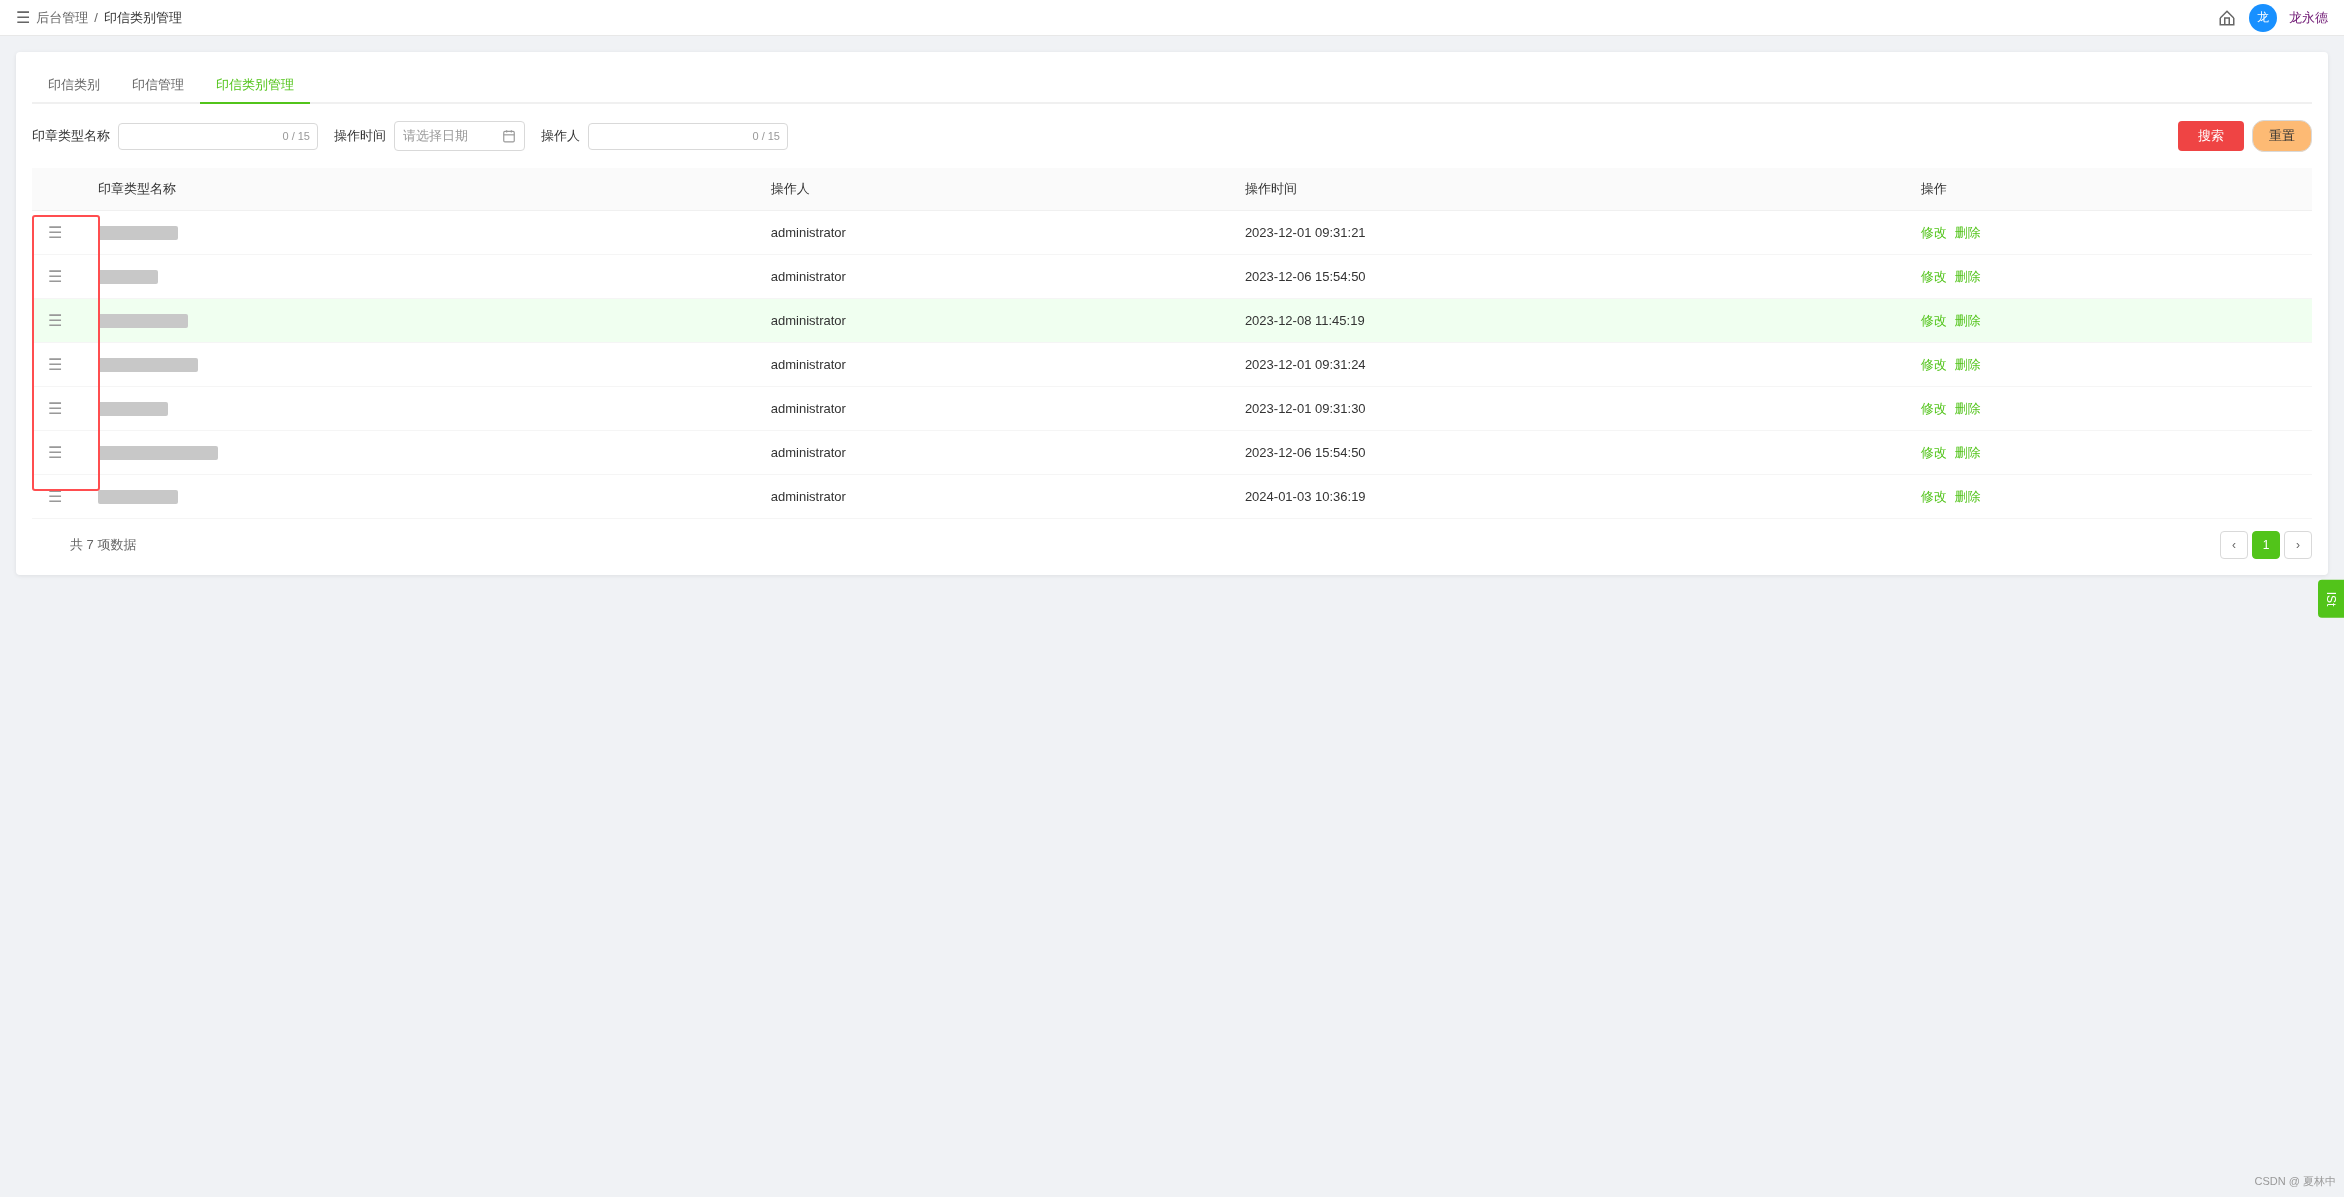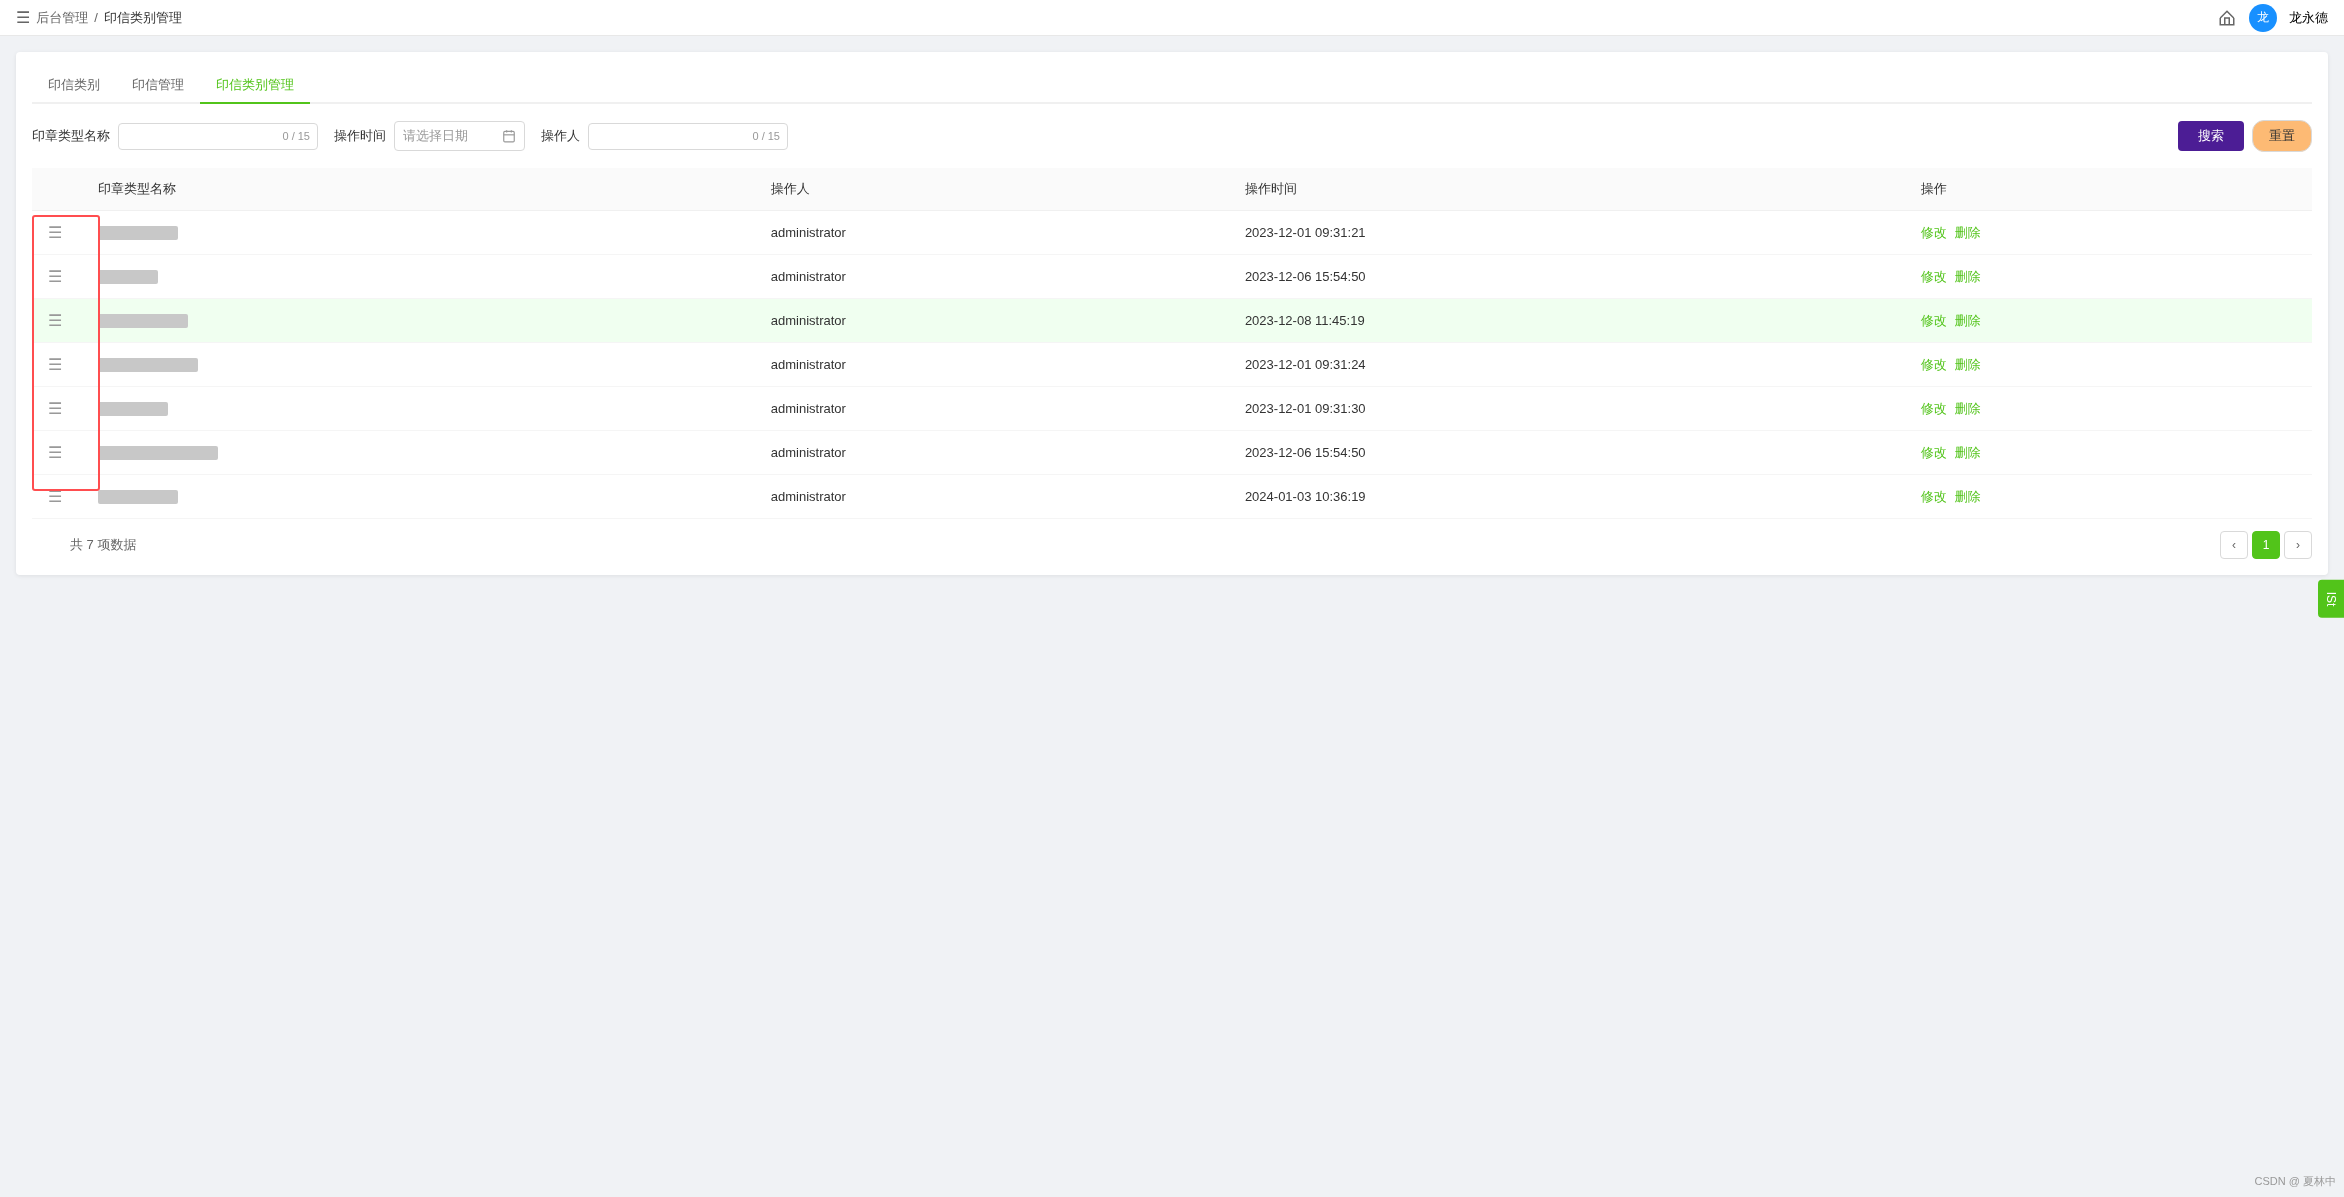--- a/index.html
+++ b/index.html
@@ -35,21 +35,21 @@
       display: flex; align-items: center; justify-content: center;
       cursor: pointer; color: #666;
     }
     .user-avatar {
       width: 28px; height: 28px;
       border-radius: 50%;
       background: #1890ff;
       display: flex; align-items: center; justify-content: center;
       color: #fff; font-size: 12px;
     }
-    .user-name { font-size: 13px; color: #000000; cursor: pointer; }
+    .user-name { font-size: 13px; color: #701a75; cursor: pointer; }
 
     
     .main-container {
       margin-top: 36px;
       padding: 16px;
       min-height: calc(100vh - 36px);
     }
 
     
     .card {
@@ -132,21 +132,21 @@
       background: #fff;
     }
     .date-picker span { flex: 1; }
     .search-right {
       margin-left: auto;
       display: flex;
       gap: 8px;
       align-items: center;
     }
     .btn-search {
-      background: #4c1d95;
+      background: #ef4444;
       color: #fff;
       border: none;
       border-radius: 4px;
       padding: 6px 20px;
       font-size: 13px;
       cursor: pointer;
     }
     .btn-reset {
       background: #fdba74;
       color: #333;

